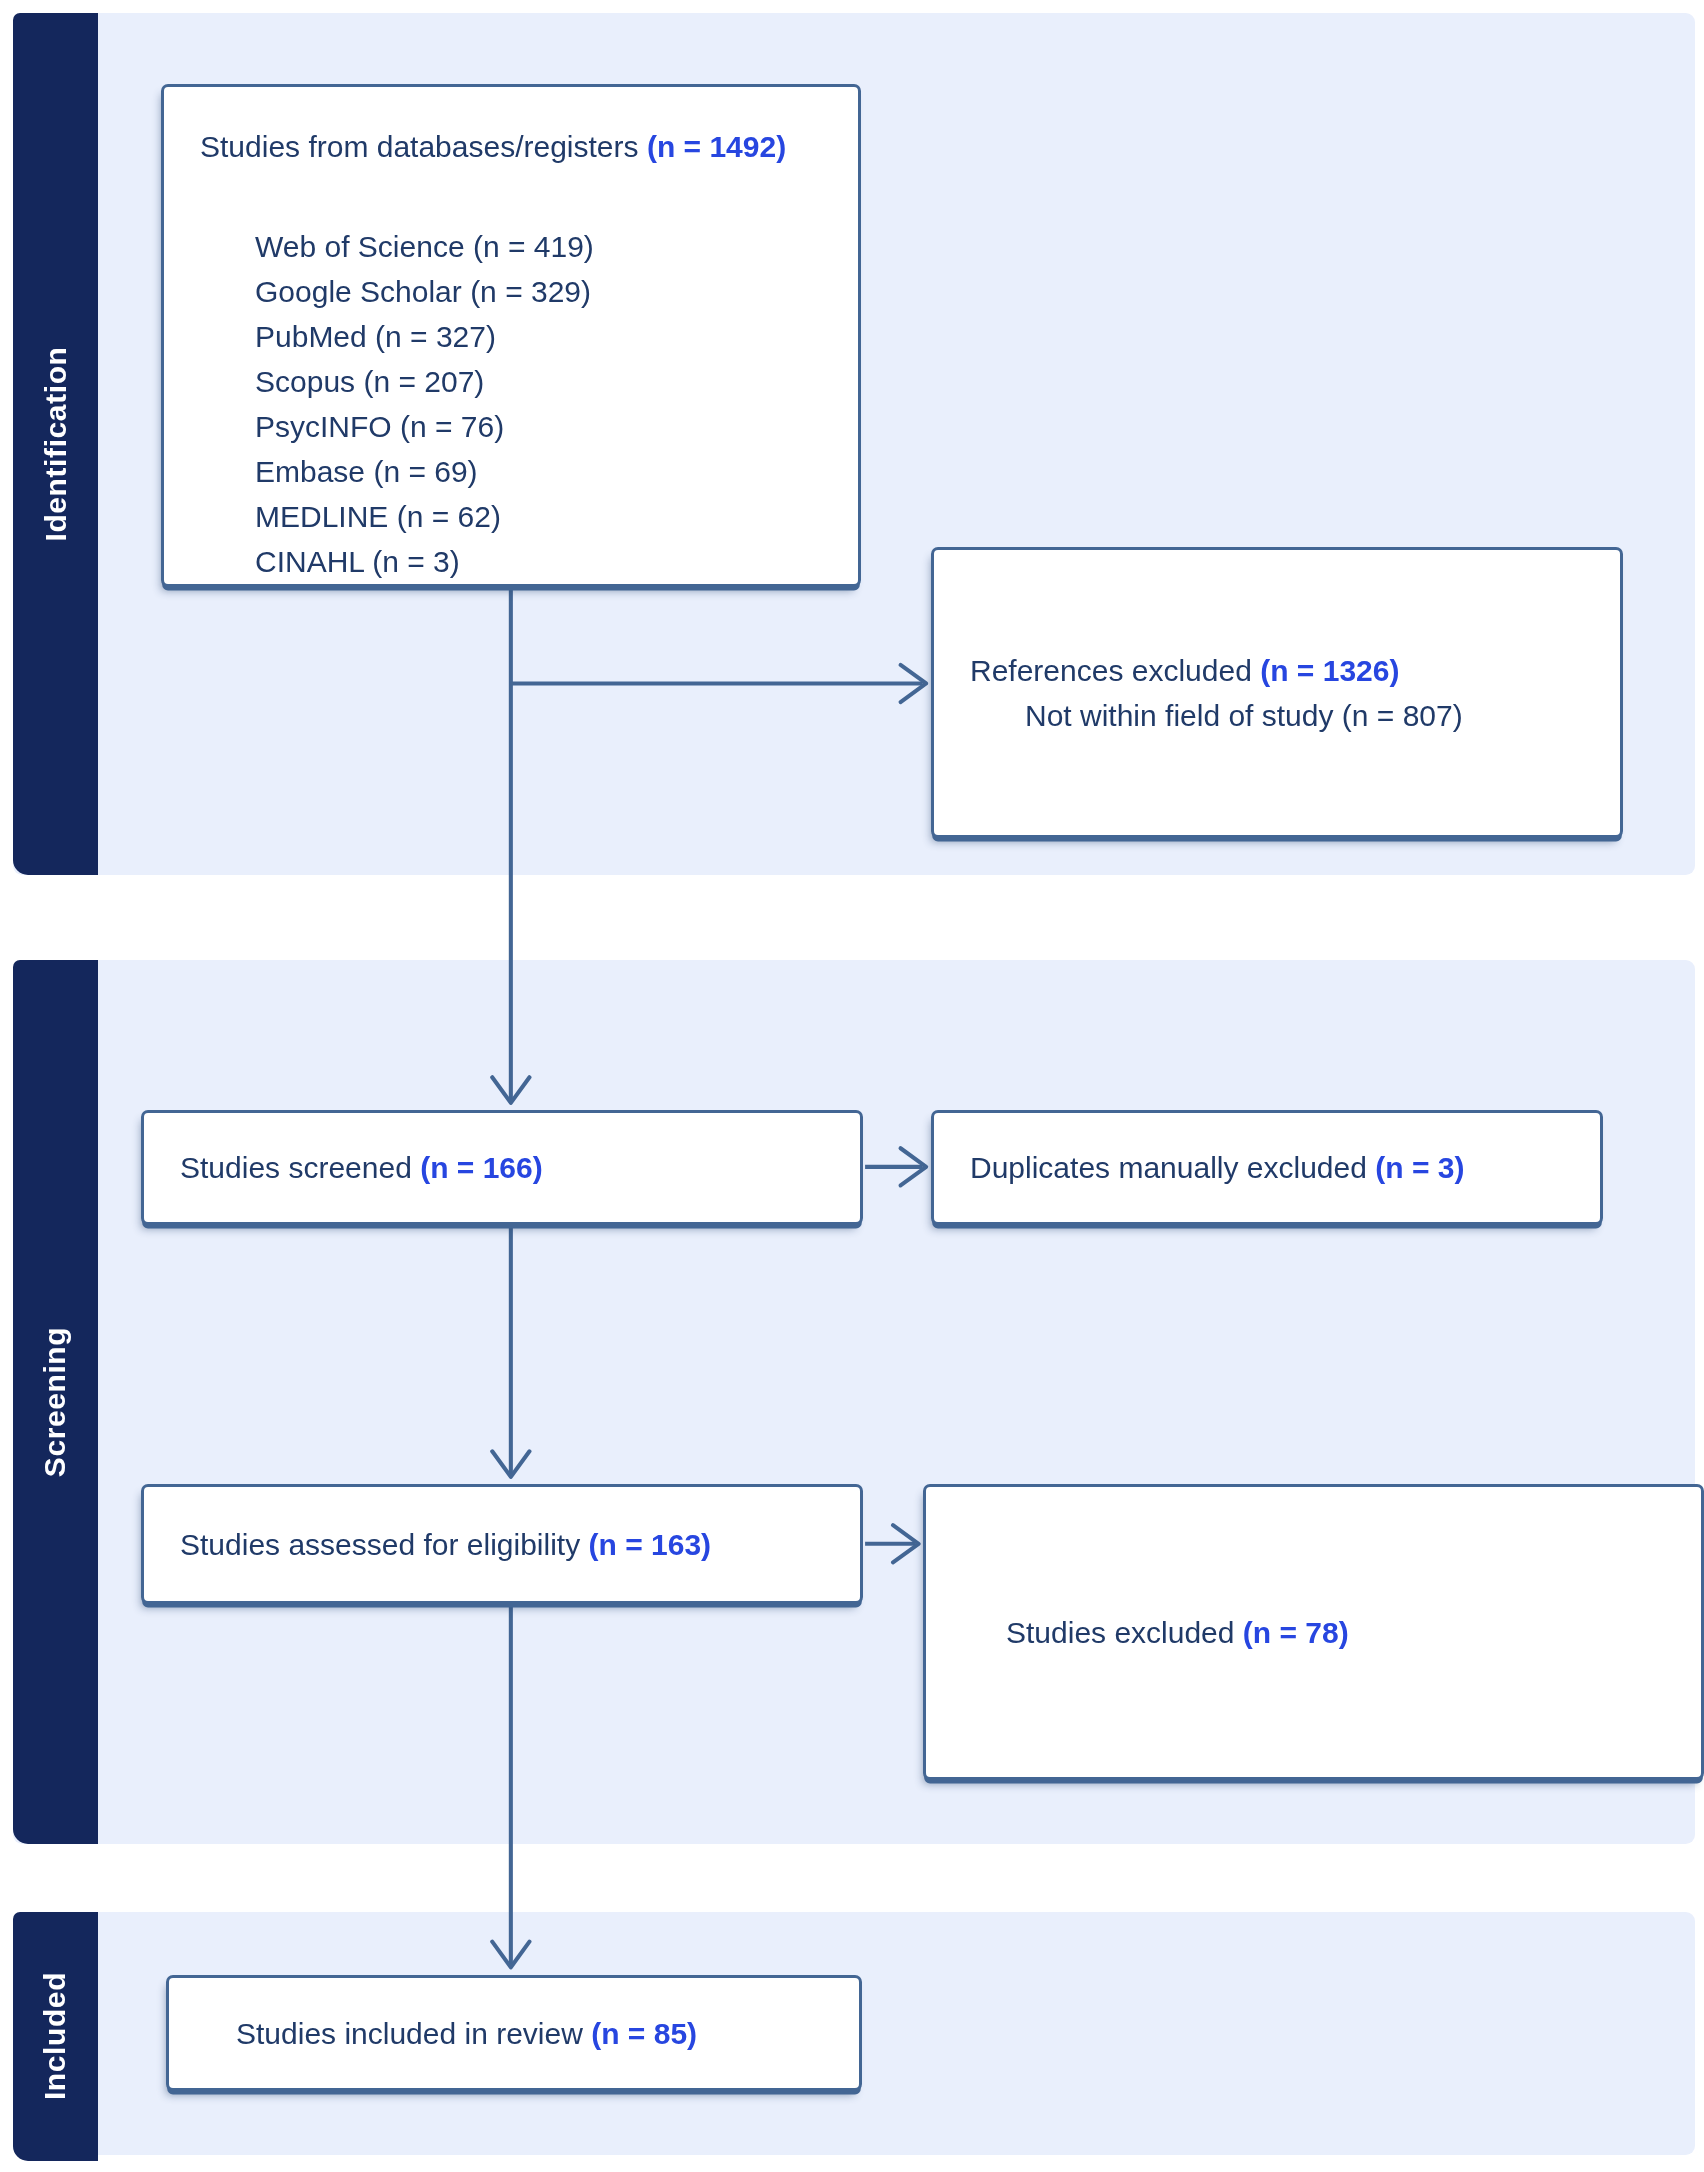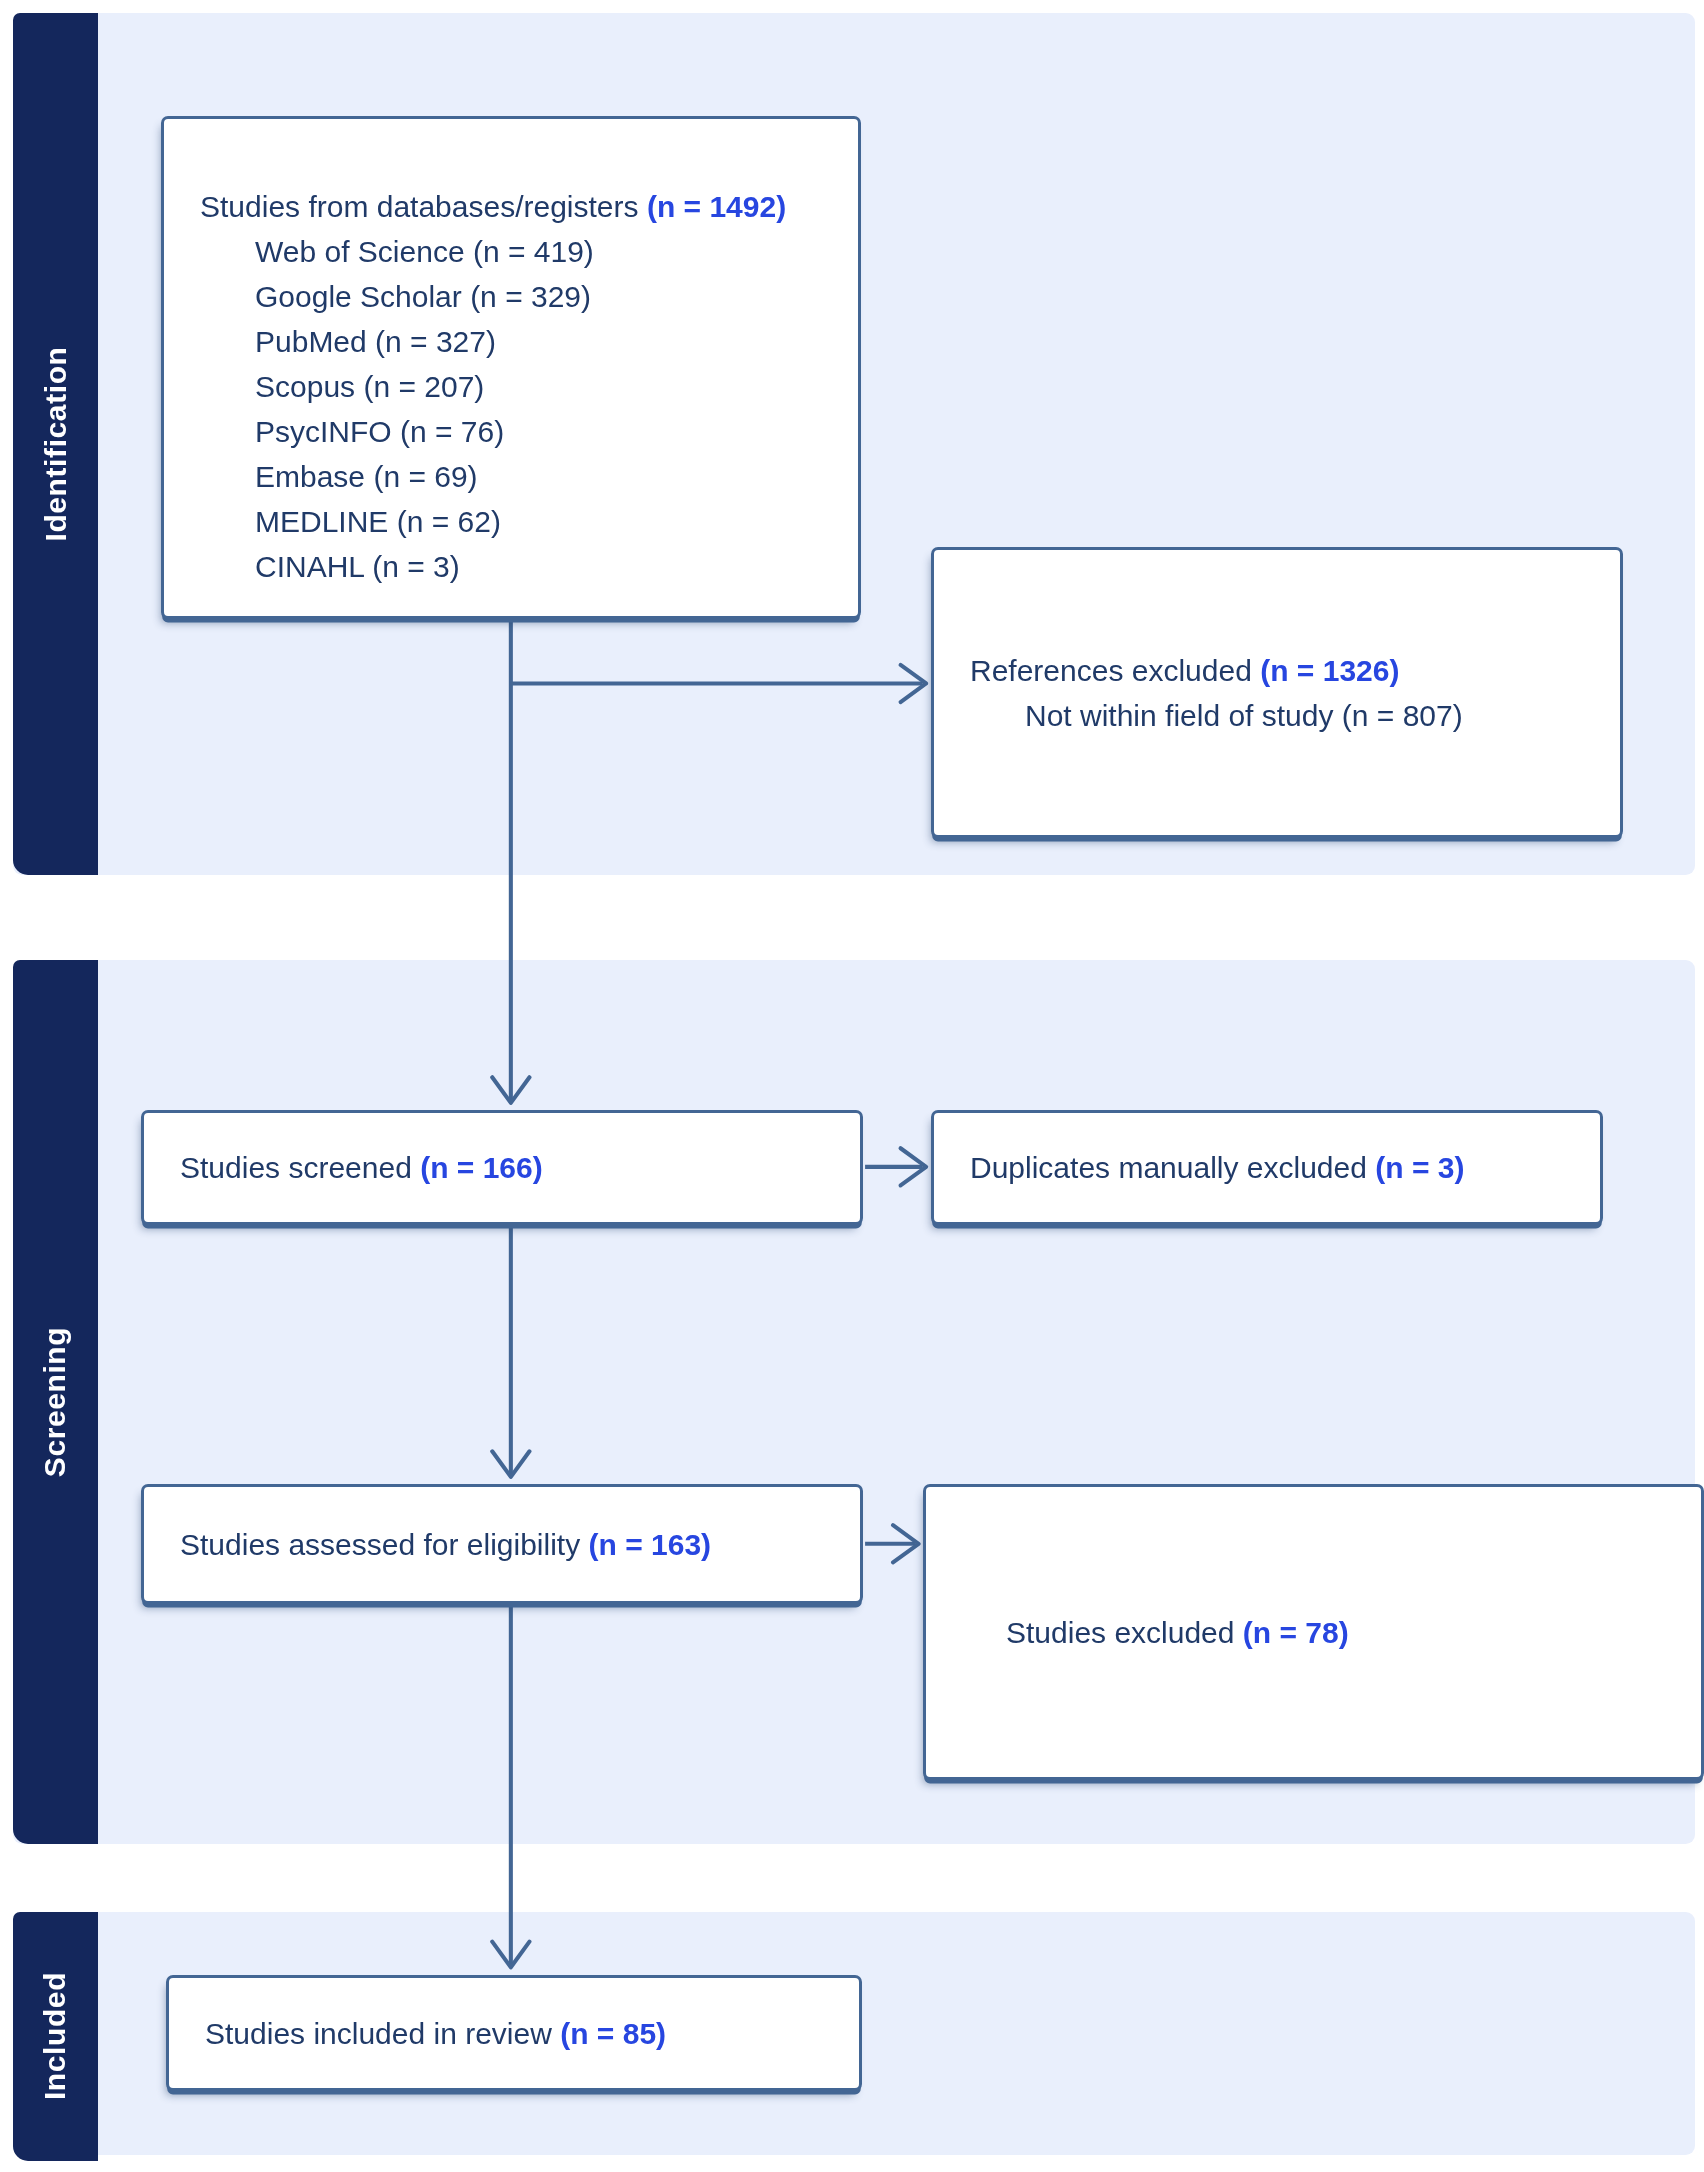--- a/index.html
+++ b/index.html
@@ -90,27 +90,27 @@
     justify-content: center;
   }
   .box-title { margin: 0; padding: 0 23px 0 36px; }
   .count { color: #2746e0; font-weight: 700; }
   ul.box-list {
     list-style: none;
     margin: 0;
     padding: 0 23px 0 91px;
   }
 
-  #box-databases { left: 161px;  top: 84px;  width: 700px; height: 503px; justify-content: center; padding-top: 37px; margin-top: 32px; }
+  #box-databases { left: 161px;  top: 84px;  width: 700px; height: 503px; justify-content: space-between; padding-top: 37px; }
   #box-references{ left: 931px; top: 547px;  width: 692px; height: 291px; }
   #box-screened  { left: 141px;  top: 1110px; width: 722px; height: 115px; }
   #box-dup-excl  { left: 931px; top: 1110px; width: 672px; height: 115px; }
   #box-assessed  { left: 141px;  top: 1484px; width: 722px; height: 120px; }
   #box-excluded  { left: 923px; top: 1484px; width: 781px; height: 296px; padding-left: 44px; }
-  #box-included  { left: 166px;  top: 1975px; width: 696px; height: 116px; }
+  #box-included  { left: 166px;  top: 1975px; width: 696px; height: 116px; padding-left: 31px; }
 </style>
 </head>
 <body>
 
 <div class="page">
 
   <section class="band" id="band-identification">
     <div class="stage-bar">
       <span class="stage-label">Identification</span>
     </div>

